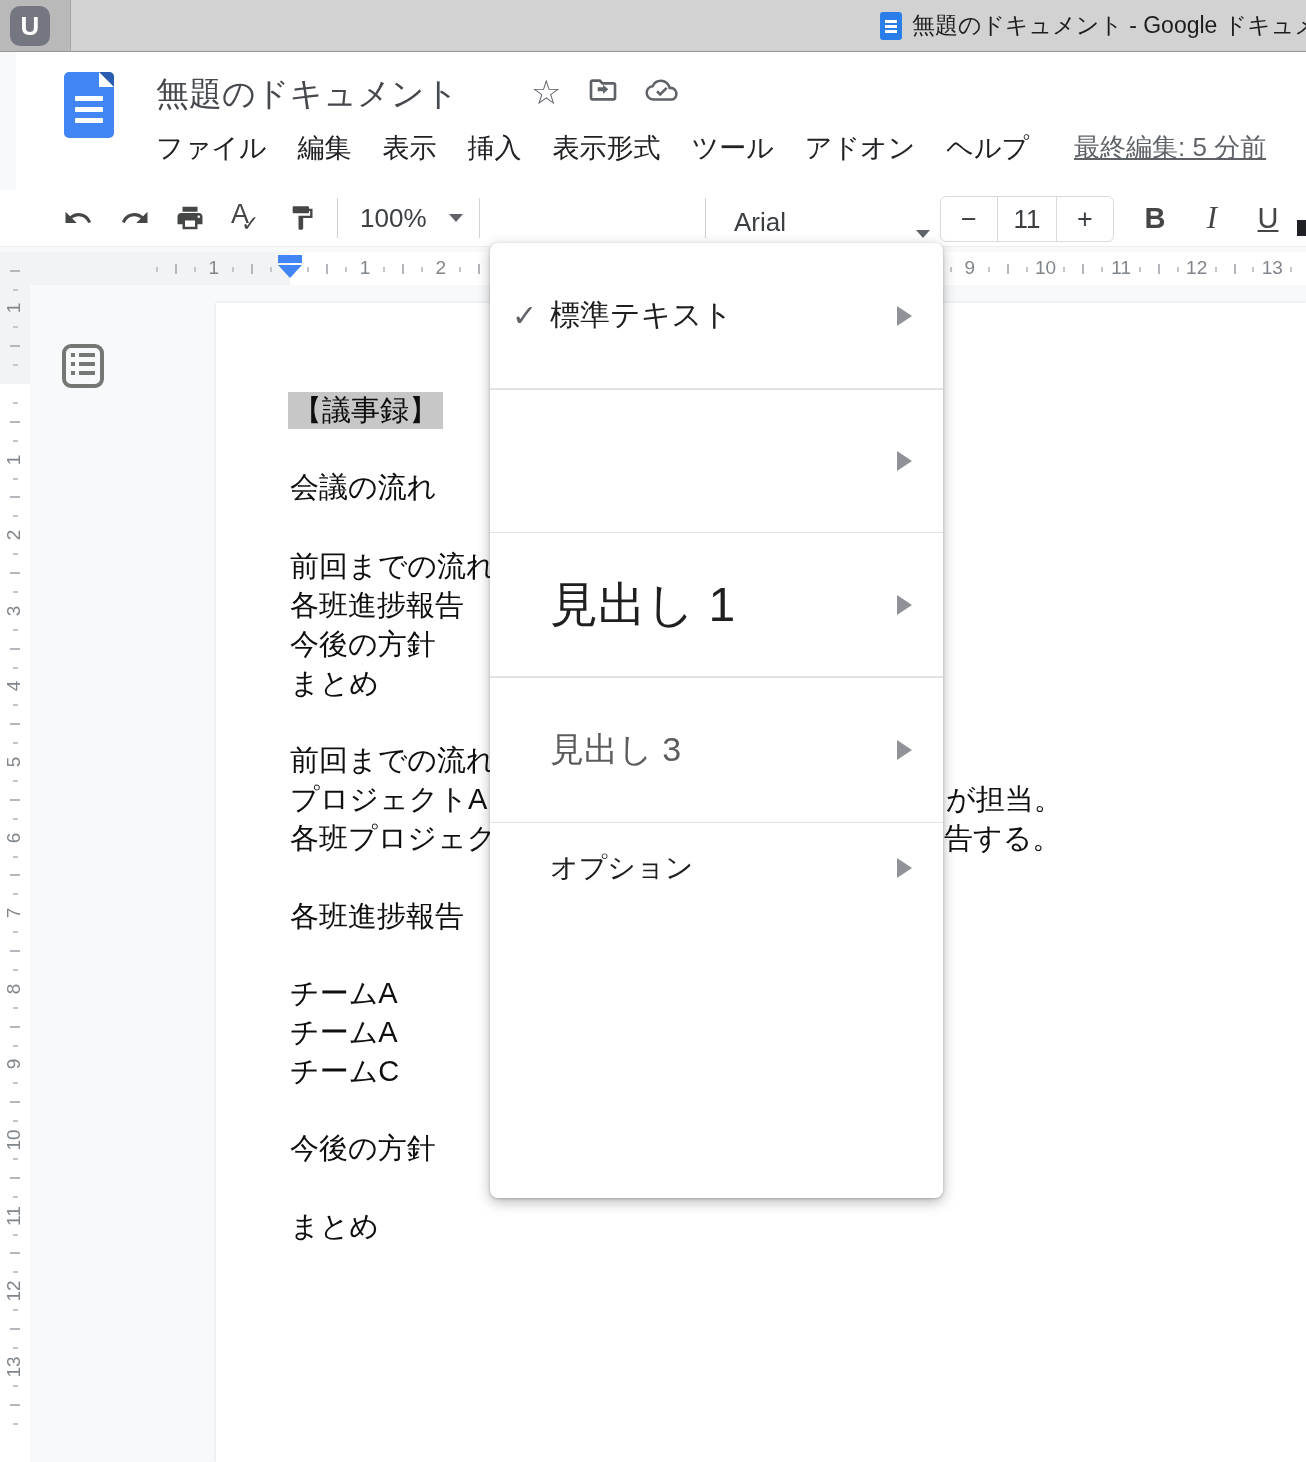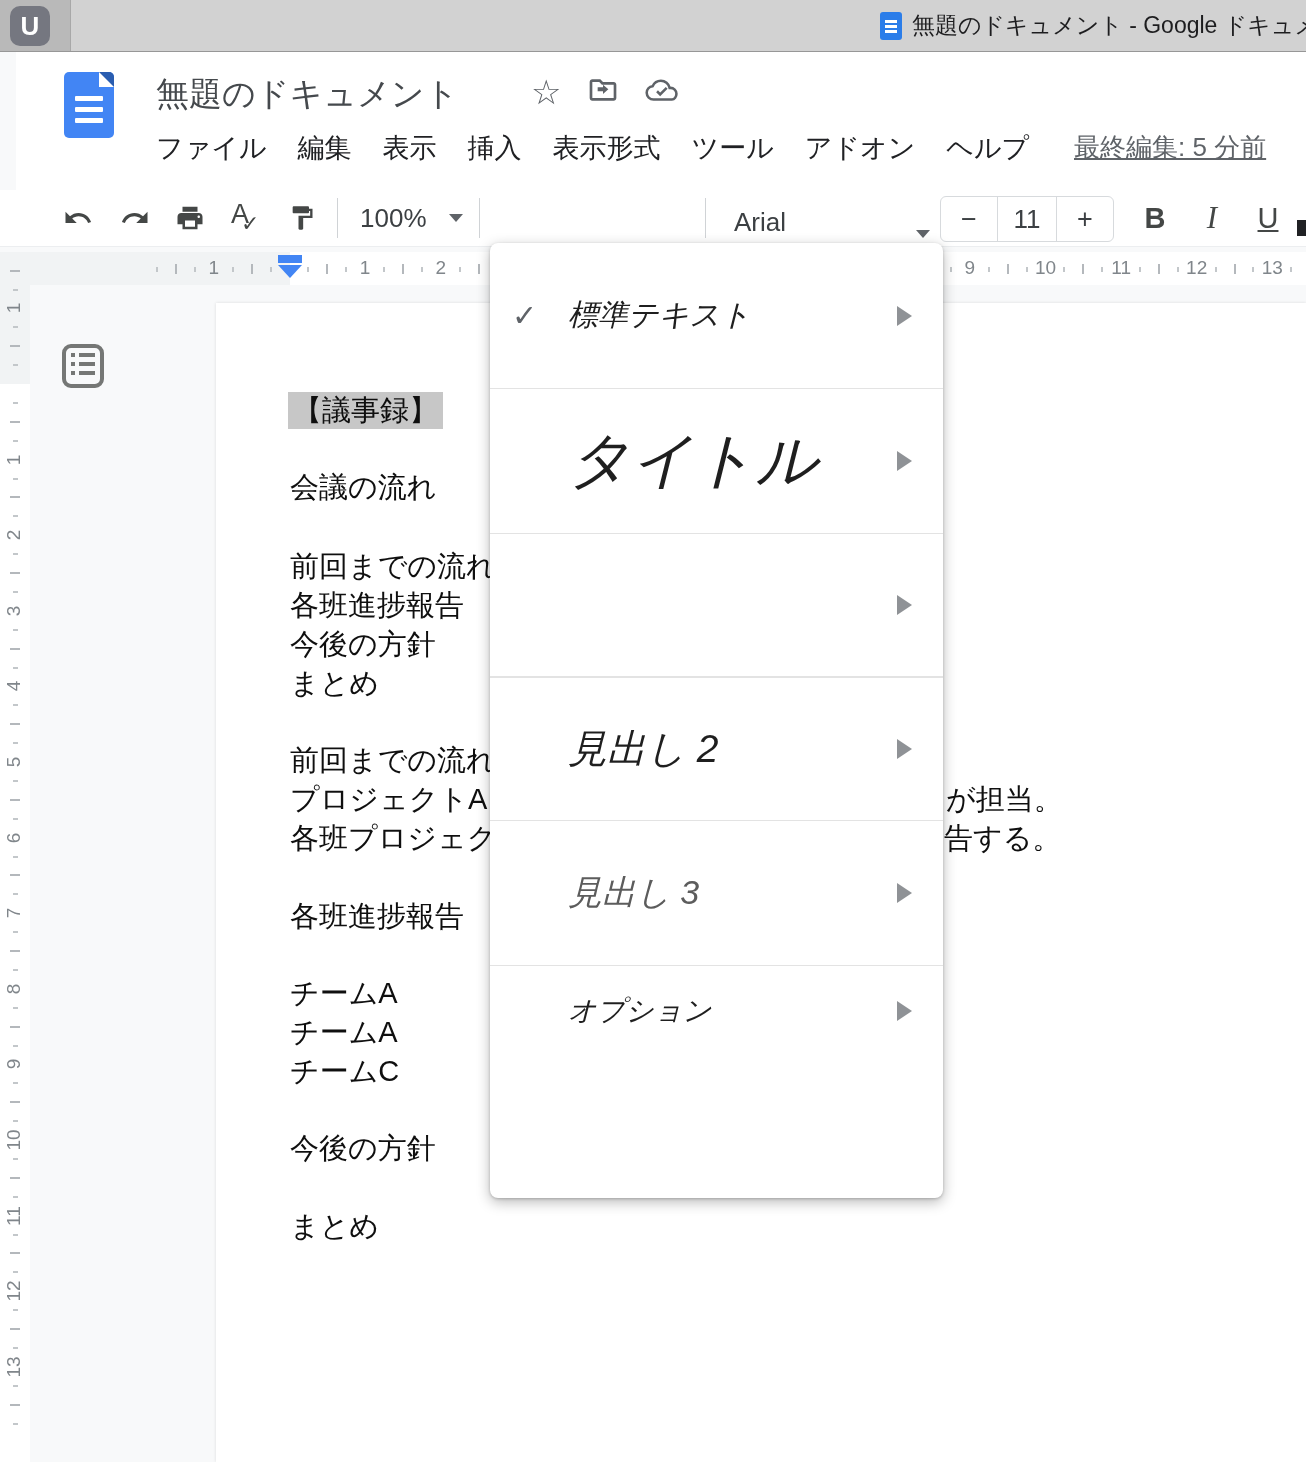--- a/index.html
+++ b/index.html
@@ -74,21 +74,21 @@
   .outline-row{height:4px;margin:0 5px 5px 5px;background:linear-gradient(to right,#757775 0 4px,transparent 4px 8px,#757775 8px 100%);}
   .doc-layer{position:absolute;left:0;top:0;width:1306px;height:1462px;z-index:2;pointer-events:none;}
   .doc-line{position:absolute;font-size:29px;line-height:36px;color:#0f0f0f;white-space:nowrap;}
   .selected-line{position:absolute;left:288px;top:392px;height:37px;line-height:37px;padding:0 5px;background:#c7c7c7;
     font-size:29px;color:#0f0f0f;z-index:2;white-space:nowrap;}
   
   .styles-menu{position:absolute;left:490px;top:243px;width:453px;height:955px;background:#fff;border-radius:8px;
     box-shadow:0 4px 14px rgba(0,0,0,.28), 0 1px 3px rgba(0,0,0,.2);z-index:60;overflow:hidden;}
   .smi{position:relative;display:flex;align-items:center;}
   .smi .check{position:absolute;left:22px;font-size:30px;color:#5f6368;}
-  .smi-label{margin-left:78px;white-space:nowrap;font-style:italic;}
+  .smi-label{margin-left:60px;white-space:nowrap;}
   .submenu-arrow{position:absolute;right:31px;width:0;height:0;border-top:10px solid transparent;border-bottom:10px solid transparent;border-left:15px solid #8f9296;}
   .kind-normal  .smi-label{font-size:30px;color:#1f1f1f;}
   .kind-title   .smi-label{font-size:61px;color:#1f1f1f;}
   .kind-subtitle .smi-label{font-size:42px;color:#8e8e8e;}
   .kind-h1      .smi-label{font-size:48px;color:#1f1f1f;}
   .kind-h2      .smi-label{font-size:39px;color:#1f1f1f;}
   .kind-h3      .smi-label{font-size:34px;color:#5c5c5c;}
   .kind-options .smi-label{font-size:28px;color:#1f1f1f;}
   .menu-sep{height:1px;background:#e3e3e3;}
 </style>
@@ -355,34 +355,30 @@
     <span class="doc-line" style="left: 290px; top: 1208px;">まとめ</span>
   </div>
 
 <div class="styles-menu">
     <div class="smi kind-normal" style="height: 145px;">
       <span class="check">✓</span>
       <span class="smi-label">標準テキスト</span>
       <span class="submenu-arrow"></span>
     </div>
     <div class="menu-sep"></div>
-    <div class="smi kind-title" style="height: 144px;">
-      <span class="smi-label">タイトル</span>
-      <span class="submenu-arrow"></span>
-    </div>
     <div class="menu-sep"></div>
     <div class="smi kind-subtitle" style="height: 142px;">
       <span class="submenu-arrow"></span>
     </div>
     <div class="menu-sep"></div>
-    <div class="menu-sep"></div>
-    <div class="smi kind-h2" style="height: 142px;">
-      <span class="smi-label">見出し 2</span>
-      <span class="submenu-arrow"></span>
-    </div>
+    <div class="smi kind-h1" style="height: 143px;">
+      <span class="smi-label">見出し 1</span>
+      <span class="submenu-arrow"></span>
+    </div>
+    <div class="menu-sep"></div>
     <div class="menu-sep"></div>
     <div class="smi kind-h3" style="height: 144px;">
       <span class="smi-label">見出し 3</span>
       <span class="submenu-arrow"></span>
     </div>
     <div class="menu-sep"></div>
     <div class="smi kind-options" style="height: 89px;">
       <span class="smi-label">オプション</span>
       <span class="submenu-arrow"></span>
     </div>

